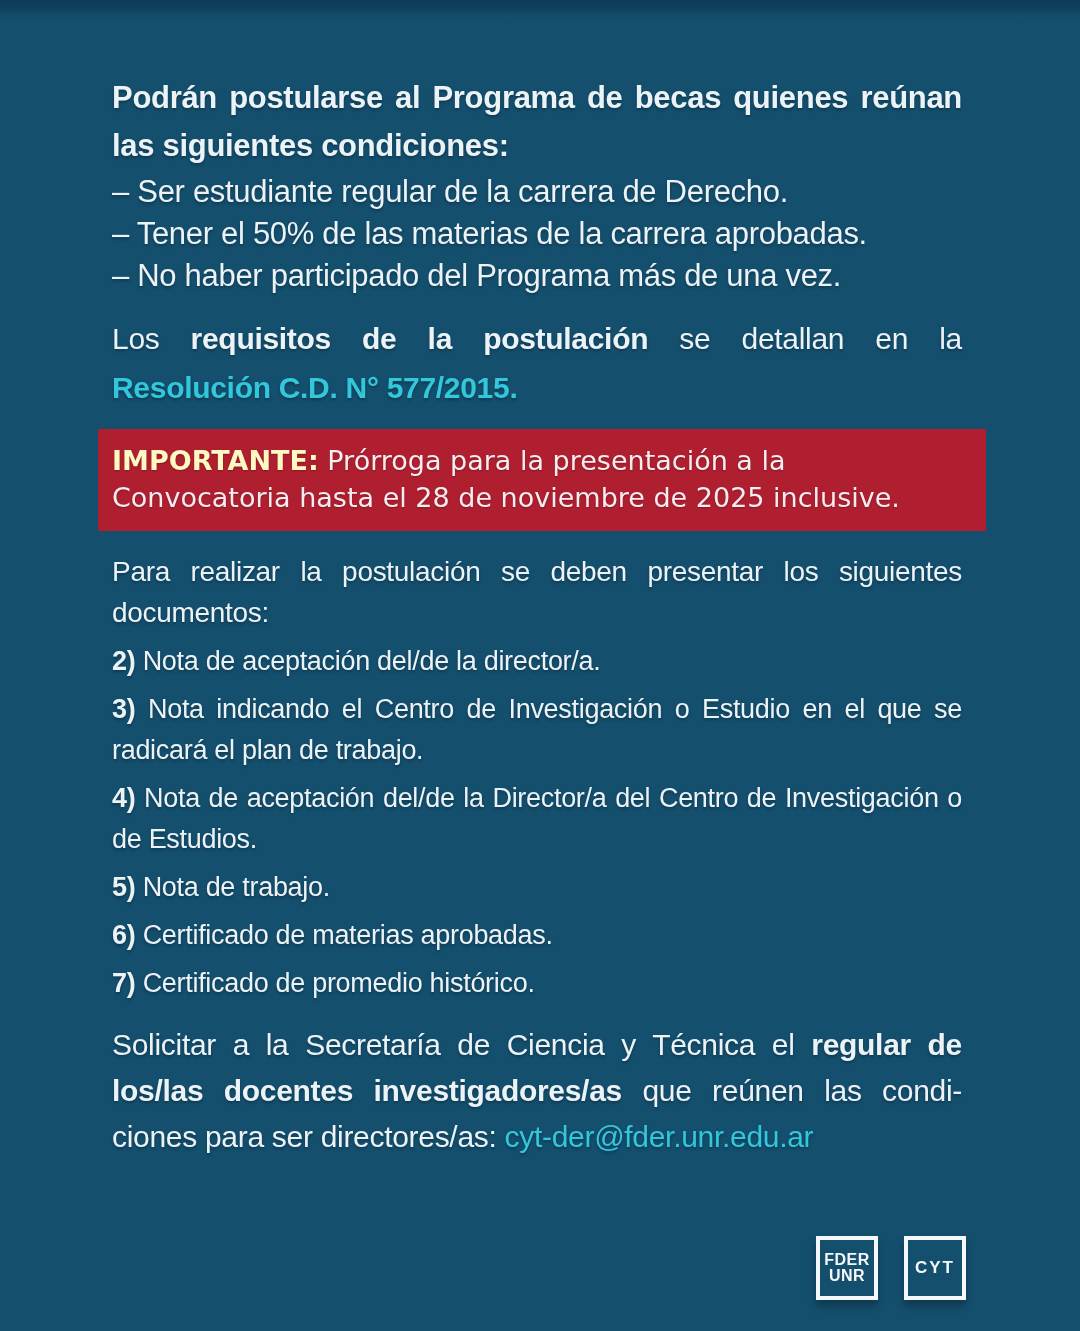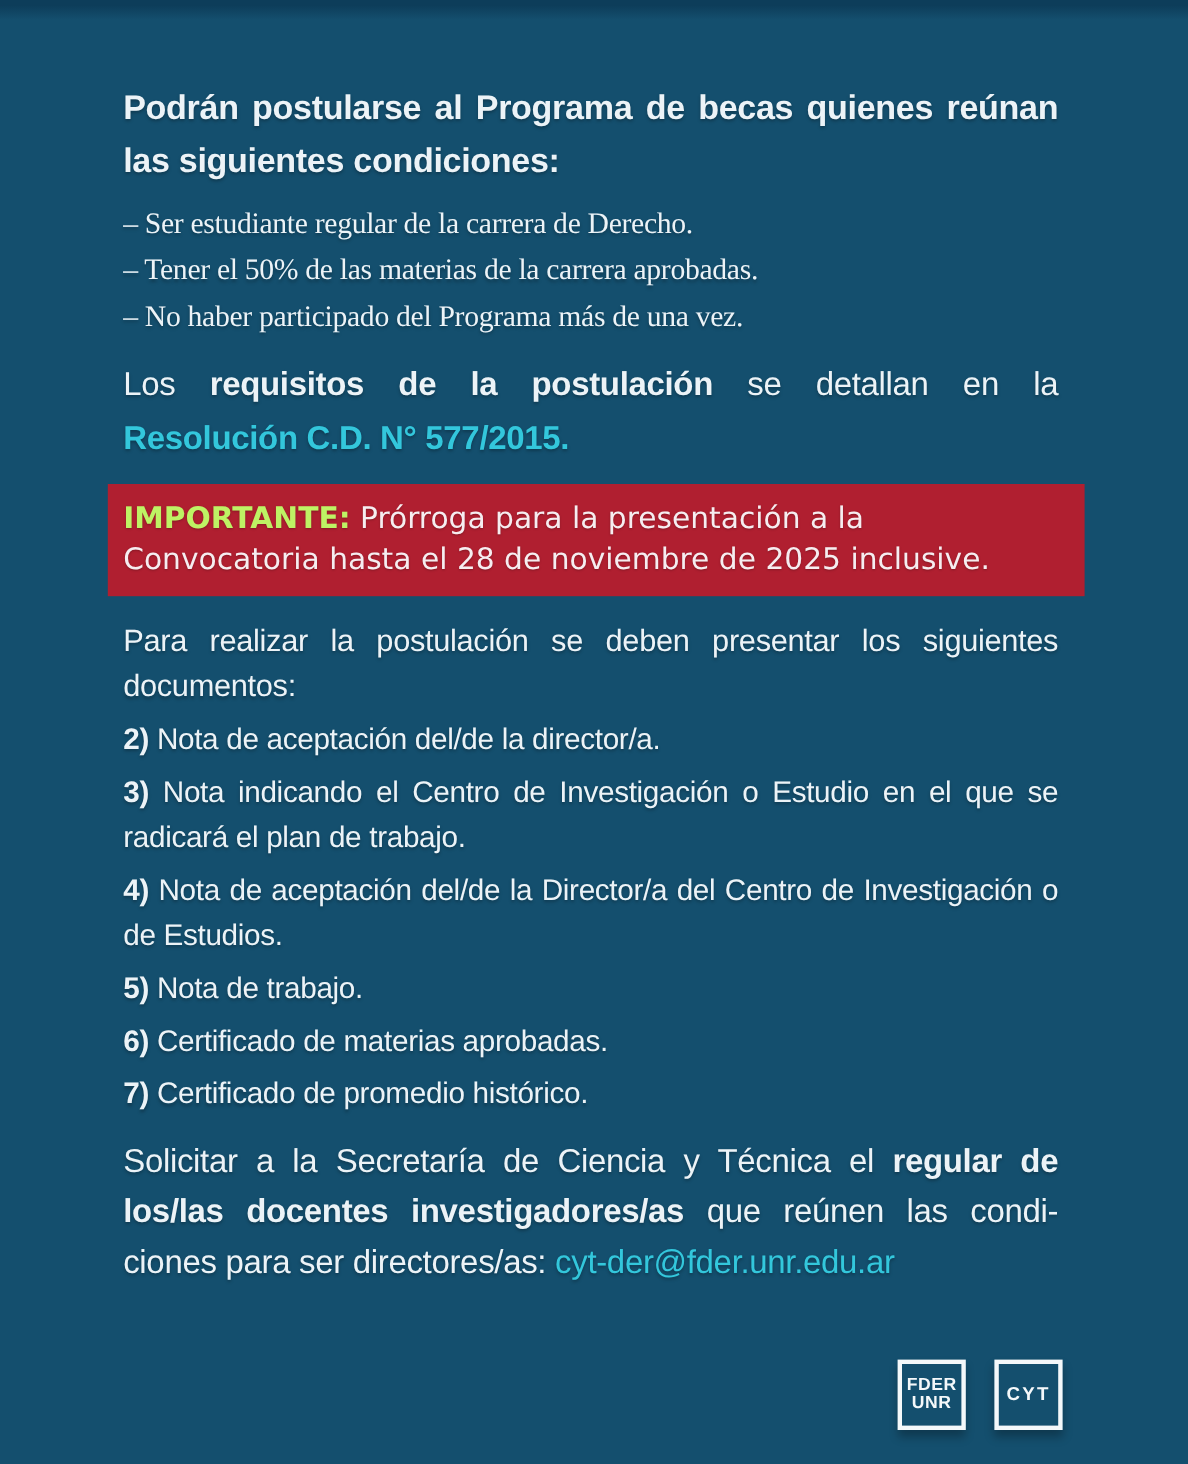--- a/index.html
+++ b/index.html
@@ -15,32 +15,32 @@
     font-family:"Liberation Sans","DejaVu Sans",sans-serif;
     letter-spacing:-0.3px;
     text-shadow:0 2px 3px rgba(0,0,0,0.28);
   }
   .content{padding:74px 118px 0 112px;}
   .line{display:block;}
   .jl{text-align:justify;text-align-last:justify;}
   b{font-weight:bold;}
 
   .heading{font-size:31px;font-weight:bold;line-height:48px;}
-  .bullets{margin-top:12px;font-size:27px;line-height:42px;font-family:Liberation Serif, serif;}
+  .bullets{margin-top:1px;font-size:31px;line-height:42px;}
   .requisitos{margin-top:17px;font-size:30px;line-height:49px;}
   .link{color:var(--accent);font-weight:bold;cursor:pointer;}
   .banner{
     margin:17px -24px 0 -14px;
     background:var(--banner_bg);color:var(--banner_text);
     padding:13px 20px 15px 14px;
     font-family:"DejaVu Sans","Liberation Sans",sans-serif;
     font-size:27px;line-height:37px;letter-spacing:0;
     text-shadow:0 1px 2px rgba(0,0,0,0.25);
   }
-  .banner b{color:#bef264;}
+  .banner b{color:#fef9c3;}
   .doc-intro{margin-top:20px;font-size:28px;line-height:41px;}
   .doc-list{margin-top:8px;font-size:27px;line-height:41px;}
   .doc-item{margin-bottom:7px;}
   .solicitar{margin-top:18px;font-size:30px;line-height:46px;}
   .email{color:var(--accent);cursor:pointer;}
 
   .logos{position:absolute;top:1236px;right:114px;display:flex;gap:26px;}
   .logo{
     width:62px;height:64px;border:4px solid var(--logo_border);
     display:flex;align-items:center;justify-content:center;

